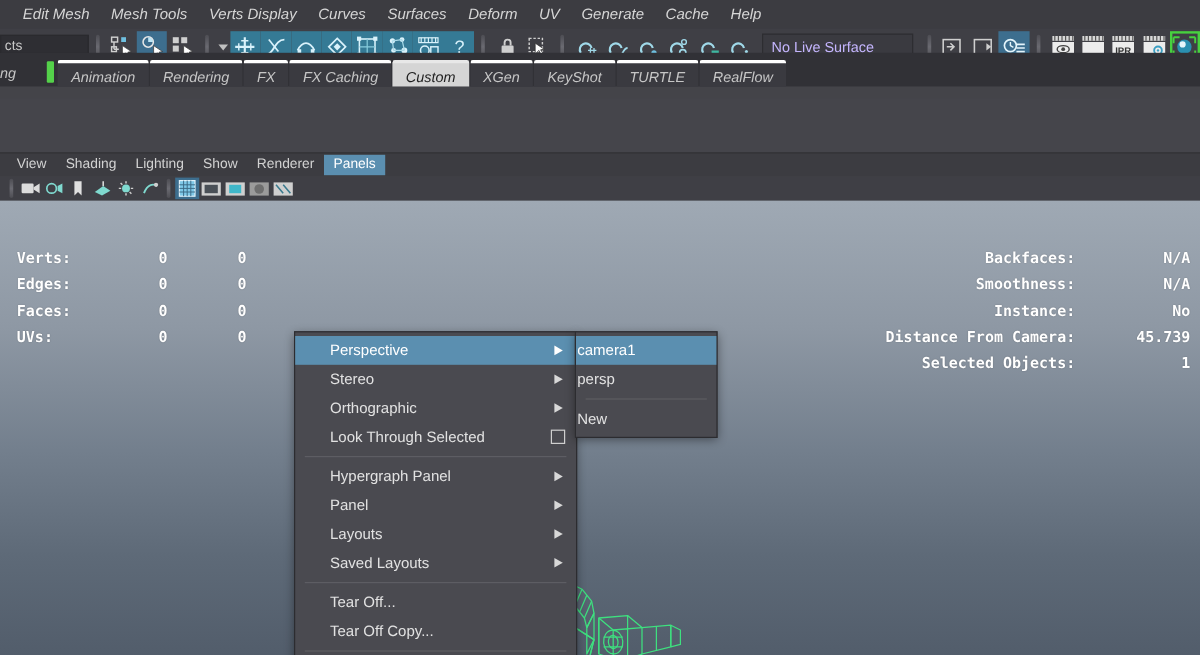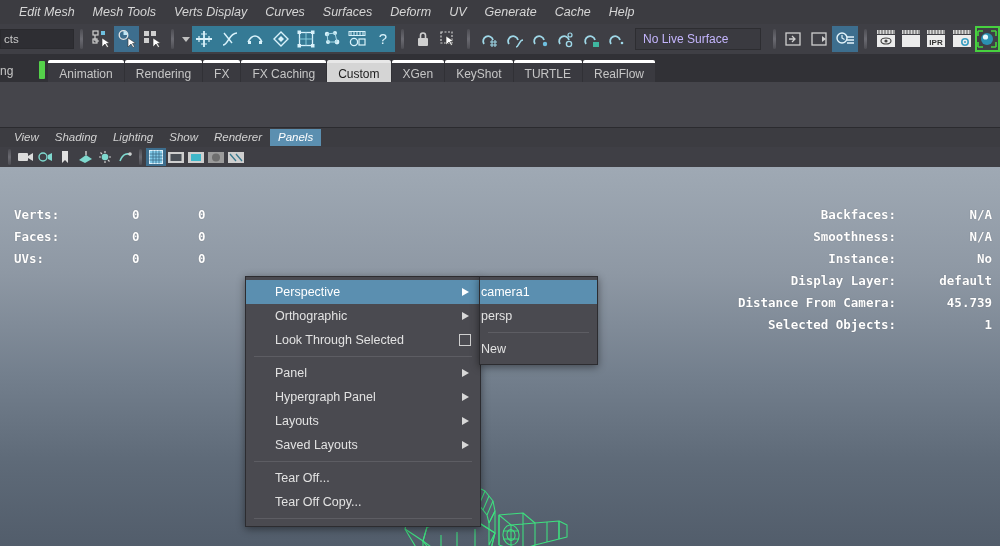--- a/index.html
+++ b/index.html
@@ -55,22 +55,22 @@
     border-top: 5px solid #c0c0c0;
   }
   .livesurface {
     width: 128px; height: 22px; background: #3a3a40; border: 1px solid #2d2d31;
     color: #c4b5fd; font-size: 12px; line-height: 20px; padding-left: 7px;
     margin: 0 6px; white-space: nowrap; overflow: hidden;
   }
 
   
   .shelfbar {
-    position: absolute; left: 0; top: 54px; width: 1000px; height: 28px;
-    background: #313136; display: flex; align-items: flex-end;
+    position: absolute; left: 0; top: 44px; width: 1000px; height: 28px;
+    background: #313136; display: flex; align-items: flex-end; font-style: italic;
   }
   .greenbar { width: 6px; height: 18px; background: #54d14a; margin: 0 3px 3px 14px;
     border-radius:1px; }
   .shelf-tab {
     height: 22px; padding: 0 11px; color: #c6c6c6; font-size: 12px;
     line-height: 22px; background: #3a3a40; margin-right: 1px;
     border-top-left-radius: 2px; border-top-right-radius: 2px;
     border-top: 3px solid #ffffff; white-space: nowrap;
   }
   .shelf-tab.first { padding-left: 0; background: transparent; border: none;
@@ -89,21 +89,20 @@
     overflow: hidden;
   }
   .vp-menubar {
     position: absolute; left: 0; top: 0; width: 1000px; height: 19px;
     background: #3c3c41; display: flex; align-items: center; padding-left: 6px;
     z-index: 6;
   }
   .vp-menubar .vmi {
     color: #d2d2d2; font-size: 11.5px; padding: 1px 8px; line-height: 15px;
     white-space: nowrap;
-    font-style: italic;
   }
   .vp-menubar .vmi.active { background: #5b8fb0; color: #ffffff; }
   .vp-toolbar {
     position: absolute; left: 0; top: 19px; width: 1000px; height: 20px;
     background: #3f3f45; display: flex; align-items: center; padding-left: 4px;
     z-index: 6;
   }
   .vtbtn { width: 20px; height: 18px; display:flex; align-items:center; justify-content:center;}
   .vtbtn.on { background: #3d6e8e; }
   .vsep { width: 5px; height: 16px; position: relative; margin: 0 3px; }
@@ -592,20 +591,25 @@
 
       <div class="hud hud-left">
         <table>
           <tbody>
               <tr>
             <td class="lbl">Verts:</td>
             <td class="c1">0</td>
             <td class="c2">0</td>
           </tr>
           <tr>
+            <td class="lbl">Edges:</td>
+            <td class="c1">0</td>
+            <td class="c2">0</td>
+          </tr>
+          <tr>
             <td class="lbl">Faces:</td>
             <td class="c1">0</td>
             <td class="c2">0</td>
           </tr>
           <tr>
             <td class="lbl">UVs:</td>
             <td class="c1">0</td>
             <td class="c2">0</td>
           </tr>
         </tbody>
@@ -621,57 +625,57 @@
           </tr>
           <tr>
             <td class="lbl">Smoothness:</td>
             <td class="val">N/A</td>
           </tr>
           <tr>
             <td class="lbl">Instance:</td>
             <td class="val">No</td>
           </tr>
           <tr>
-            <td class="lbl">Display Layer:</td>
-            <td class="val">default</td>
-          </tr>
-          <tr>
             <td class="lbl">Distance From Camera:</td>
             <td class="val">45.739</td>
           </tr>
           <tr>
             <td class="lbl">Selected Objects:</td>
             <td class="val">1</td>
           </tr>
         </tbody>
           </table>
       </div>
 
     </div>
 
     <div class="menu-popup" id="panels-menu">
       <div class="mrow sel">
         <span>Perspective</span>
         <span class="arrow"></span>
       </div>
       <div class="mrow">
+        <span>Stereo</span>
+        <span class="arrow"></span>
+      </div>
+      <div class="mrow">
         <span>Orthographic</span>
         <span class="arrow"></span>
       </div>
       <div class="mrow">
         <span>Look Through Selected</span>
         <span class="chk"></span>
       </div>
       <div class="mdiv"></div>
       <div class="mrow">
+        <span>Hypergraph Panel</span>
+        <span class="arrow"></span>
+      </div>
+      <div class="mrow">
         <span>Panel</span>
-        <span class="arrow"></span>
-      </div>
-      <div class="mrow">
-        <span>Hypergraph Panel</span>
         <span class="arrow"></span>
       </div>
       <div class="mrow">
         <span>Layouts</span>
         <span class="arrow"></span>
       </div>
       <div class="mrow">
         <span>Saved Layouts</span>
         <span class="arrow"></span>
       </div>

